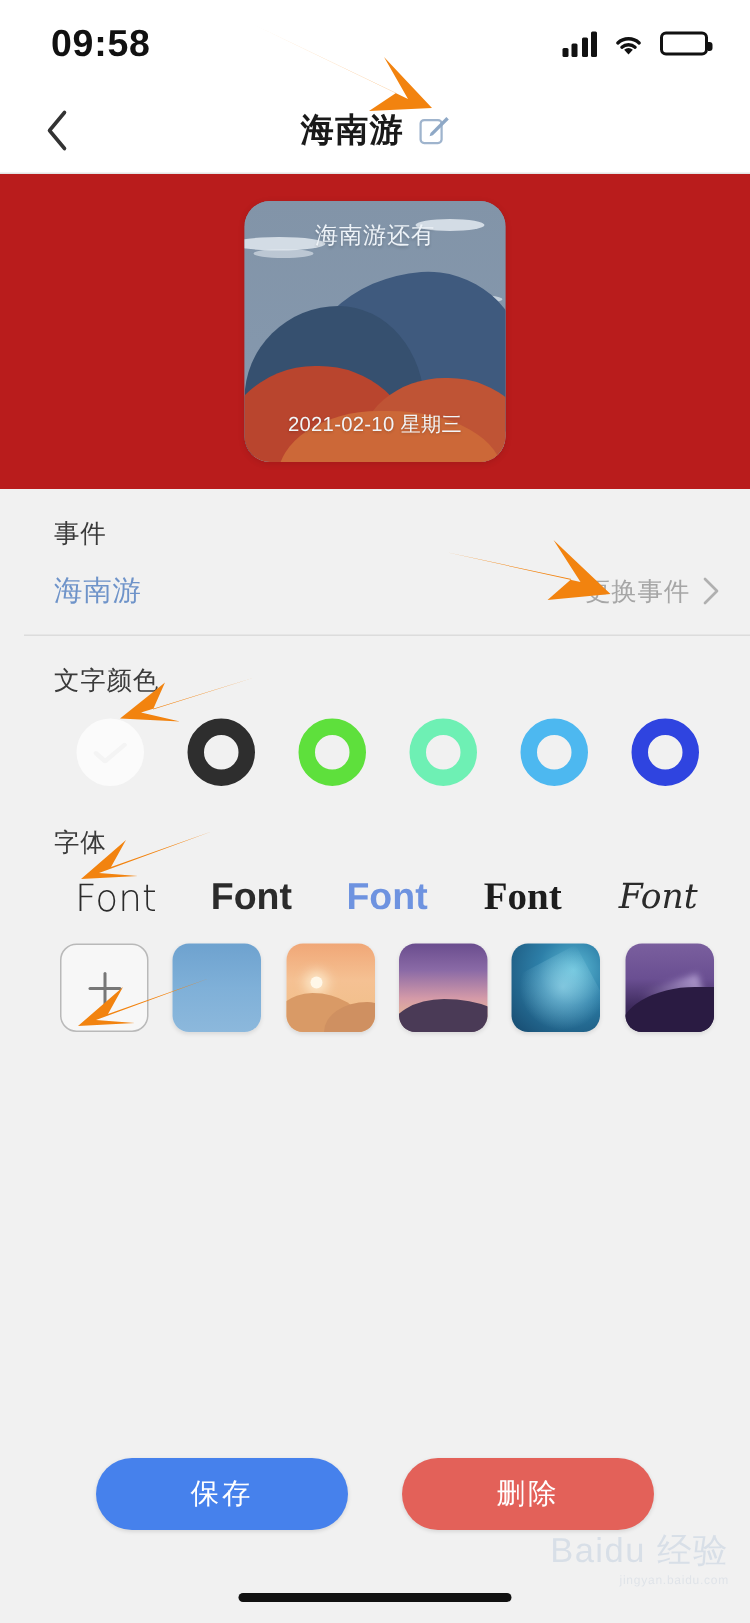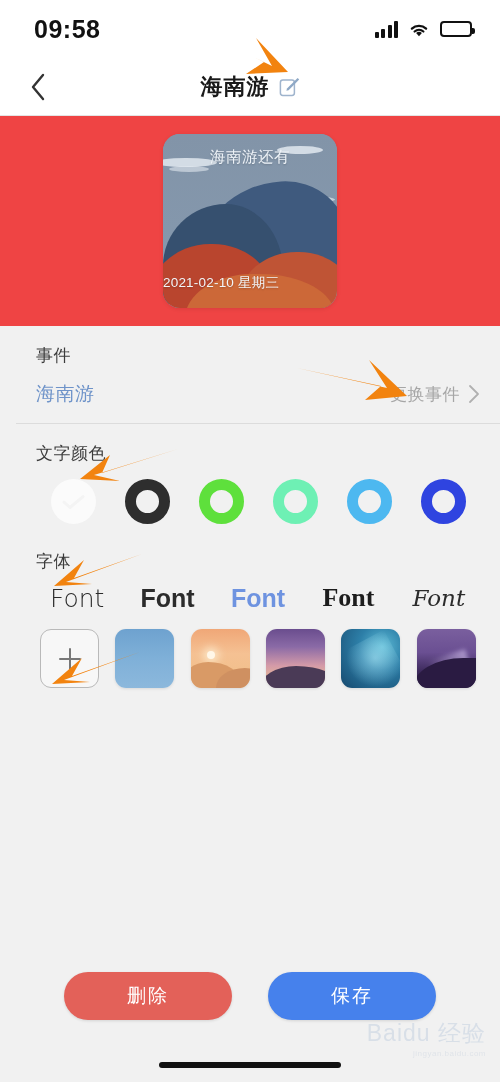--- a/index.html
+++ b/index.html
@@ -47,21 +47,21 @@
     width: 40px; height: 40px; display: flex; align-items: center; justify-content: center;
     cursor: pointer;
   }
   .back-btn svg { display: block; }
   .nav-title-wrap { display: flex; align-items: center; gap: 9px; }
   .nav-title { font-size: 22px; font-weight: 700; color: #1a1a1a; letter-spacing: 1px; }
   .edit-icon { width: 21px; height: 21px; cursor: pointer; }
 
   
   .preview-area {
-    height: 210px; background: #ef4444;
+    height: 210px; background: #b91c1c;
     display: flex; align-items: center; justify-content: center;
   }
   .card {
     width: 174px; height: 174px; border-radius: 17px; overflow: hidden;
     position: relative; background: #8097ad;
     box-shadow: 0 1px 4px rgba(0,0,0,.10);
   }
   .card .sky {
     position: absolute; inset: 0;
     background: linear-gradient(#8294a8 0%, #8497ac 55%, #8a9bae 100%);
@@ -98,21 +98,21 @@
     position: absolute; top: 13px; left: 0; right: 0; text-align: center;
     color: #eef3f8; font-size: 15.5px; letter-spacing: .5px;
     text-shadow: 0 1px 2px rgba(0,0,0,.18);
   }
   .card-num {
     position: absolute; top: 40px; left: 0; right: 0; text-align: center;
     color: #f4f7fa; font-size: 62px; font-weight: 700; line-height: 1;
     letter-spacing: -1px; text-shadow: 0 2px 4px rgba(0,0,0,.18);
   }
   .card-date {
-    position: absolute; bottom: 16px; left: 0; right: 0; 
+    position: absolute; bottom: 16px; left: 0; right: 0; text-align: center;
     color: #f2f5f8; font-size: 13.5px; letter-spacing: .2px;
     text-shadow: 0 1px 2px rgba(0,0,0,.22);
   }
 
   
   .settings { background: #f1f1f1; padding: 0 0 0 16px; }
   .sec-label {
     font-size: 17px; color: #3b3b3b; padding: 18px 0 0 20px; letter-spacing: .5px;
   }
   .event-row {
@@ -379,22 +379,22 @@
       <span class="bg-cell">
           <span class="bg-thumb bg-night">
             <span class="glow"></span>
             <span class="slope"></span>
           </span>
         </span>
     </div>
   </div>
 
   <div class="btn-row">
+    <button class="btn btn-save">保存</button>
     <button class="btn btn-delete">删除</button>
-    <button class="btn btn-save">保存</button>
   </div>
 
   <div class="home-indicator"></div>
 
   <div class="watermark">
     <div class="wm-main">Baidu 经验</div>
     <div class="wm-sub">jingyan.baidu.com</div>
   </div>
 
   <svg class="arrow a1" width="140" height="80" viewBox="0 0 140 80">

